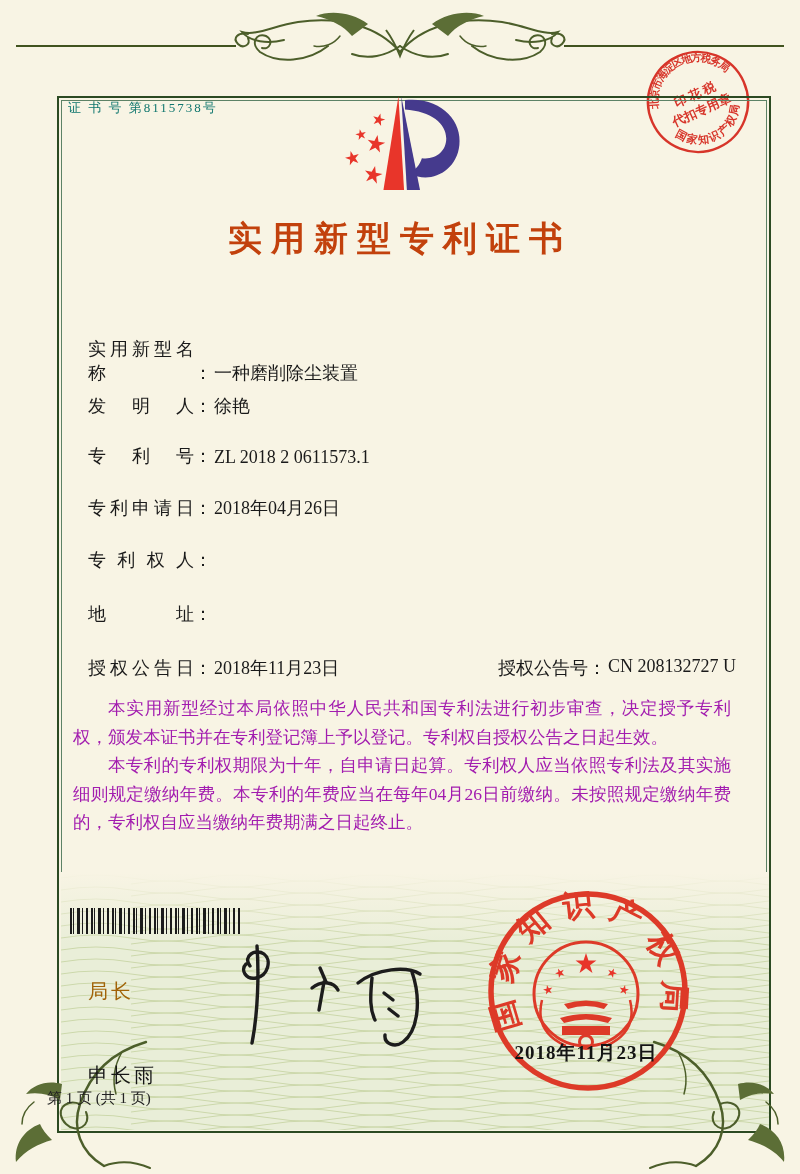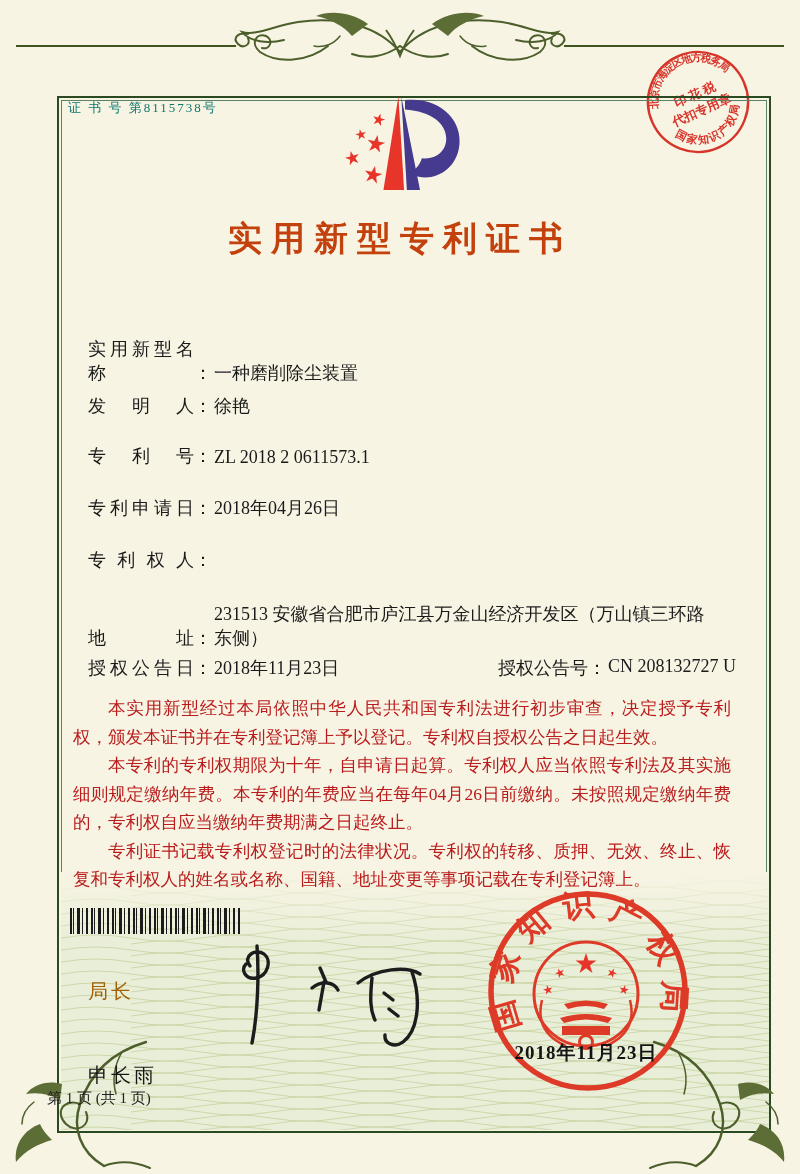--- a/index.html
+++ b/index.html
@@ -17,21 +17,21 @@
     font-size:34px;font-weight:bold;letter-spacing:9px;color:#c2410c;}
   .fields{position:absolute;left:73px;top:0;width:662px;font-size:18px;color:#1a1a1a;}
   .frow{position:absolute;left:0;display:flex;align-items:flex-end;width:662px;margin-left:15px;}
   .flabel{display:inline-block;width:106px;text-align:justify;text-align-last:justify;flex:0 0 106px;}
   .fcolon{display:inline-block;width:20px;flex:0 0 20px;}
   .fvalue{display:inline-block;}
   .addr-value{width:508px;line-height:24px;}
   .grant-row{justify-content:space-between;width:648px;}
   .grant-group{display:flex;}
   .paragraphs{position:absolute;left:73px;top:694px;width:658px;font-size:17.5px;
-    line-height:28.5px;color:#b91c1c;text-align:justify;}
+    line-height:28.5px;color:#a21caf;text-align:justify;}
   .paragraphs p{margin:0;text-indent:2em;}
   .barcode{position:absolute;left:70px;top:908px;width:170px;height:26px;
     background:repeating-linear-gradient(90deg,#1b1b1b 0 2px,transparent 2px 3px,
       #1b1b1b 3px 4px,transparent 4px 7px,#1b1b1b 7px 10px,transparent 10px 12px,
       #1b1b1b 12px 13px,transparent 13px 16px,#1b1b1b 16px 18px,transparent 18px 21px);}
   .signer-title{position:absolute;left:88px;top:978px;font-size:20px;color:#a16207;
     font-family:"Liberation Sans","DejaVu Sans",sans-serif;letter-spacing:3px;}
   .signer-name{position:absolute;left:88px;top:1062px;font-size:20px;color:#161616;
     font-family:Liberation Mono, monospace;letter-spacing:3px;}
   .seal-date{position:absolute;left:498px;top:1040px;width:176px;text-align:center;
@@ -151,40 +151,38 @@
       <span class="fcolon">：</span>
       <span class="fvalue">2018年04月26日</span>
     </div>
     <div class="frow" style="top:548px">
       <span class="flabel">专利权人</span>
       <span class="fcolon">：</span>
     </div>
     <div class="frow" style="top:602px">
       <span class="flabel">地址</span>
       <span class="fcolon">：</span>
-      <span class="fvalue addr-value">231513 安徽省合肥市庐江县万金山经济开发区（万山镇三环路东侧）</span>
     </div>
     <div class="frow grant-row" style="top:656px">
       <span class="grant-group">
         <span class="flabel">授权公告日</span>
         <span class="fcolon">：</span>
         <span class="fvalue">2018年11月23日</span>
       </span>
       <span class="grant-group">
         <span>授权公告号</span>
         <span class="fcolon">：</span>
         <span class="fvalue">CN 208132727 U</span>
       </span>
     </div>
   </div>
 
   <div class="paragraphs">
     <p>本实用新型经过本局依照中华人民共和国专利法进行初步审查，决定授予专利权，颁发本证书并在专利登记簿上予以登记。专利权自授权公告之日起生效。</p>
     <p>本专利的专利权期限为十年，自申请日起算。专利权人应当依照专利法及其实施细则规定缴纳年费。本专利的年费应当在每年04月26日前缴纳。未按照规定缴纳年费的，专利权自应当缴纳年费期满之日起终止。</p>
-    <p>专利证书记载专利权登记时的法律状况。专利权的转移、质押、无效、终止、恢复和专利权人的姓名或名称、国籍、地址变更等事项记载在专利登记簿上。</p>
   </div>
 
   <div class="barcode"></div>
 
   <div class="signer-title">局长</div>
   <div class="signer-name">申长雨</div>
 
   <svg class="abs" style="left:212px;top:938px" width="230" height="125" viewBox="0 0 230 125">
     <g fill="none" stroke="#1c1c1c" stroke-width="3.4" stroke-linecap="round" stroke-linejoin="round">
       <path d="M38,28 C30,18 44,10 52,16 C60,22 56,38 44,40 C34,42 28,32 34,26"></path>

